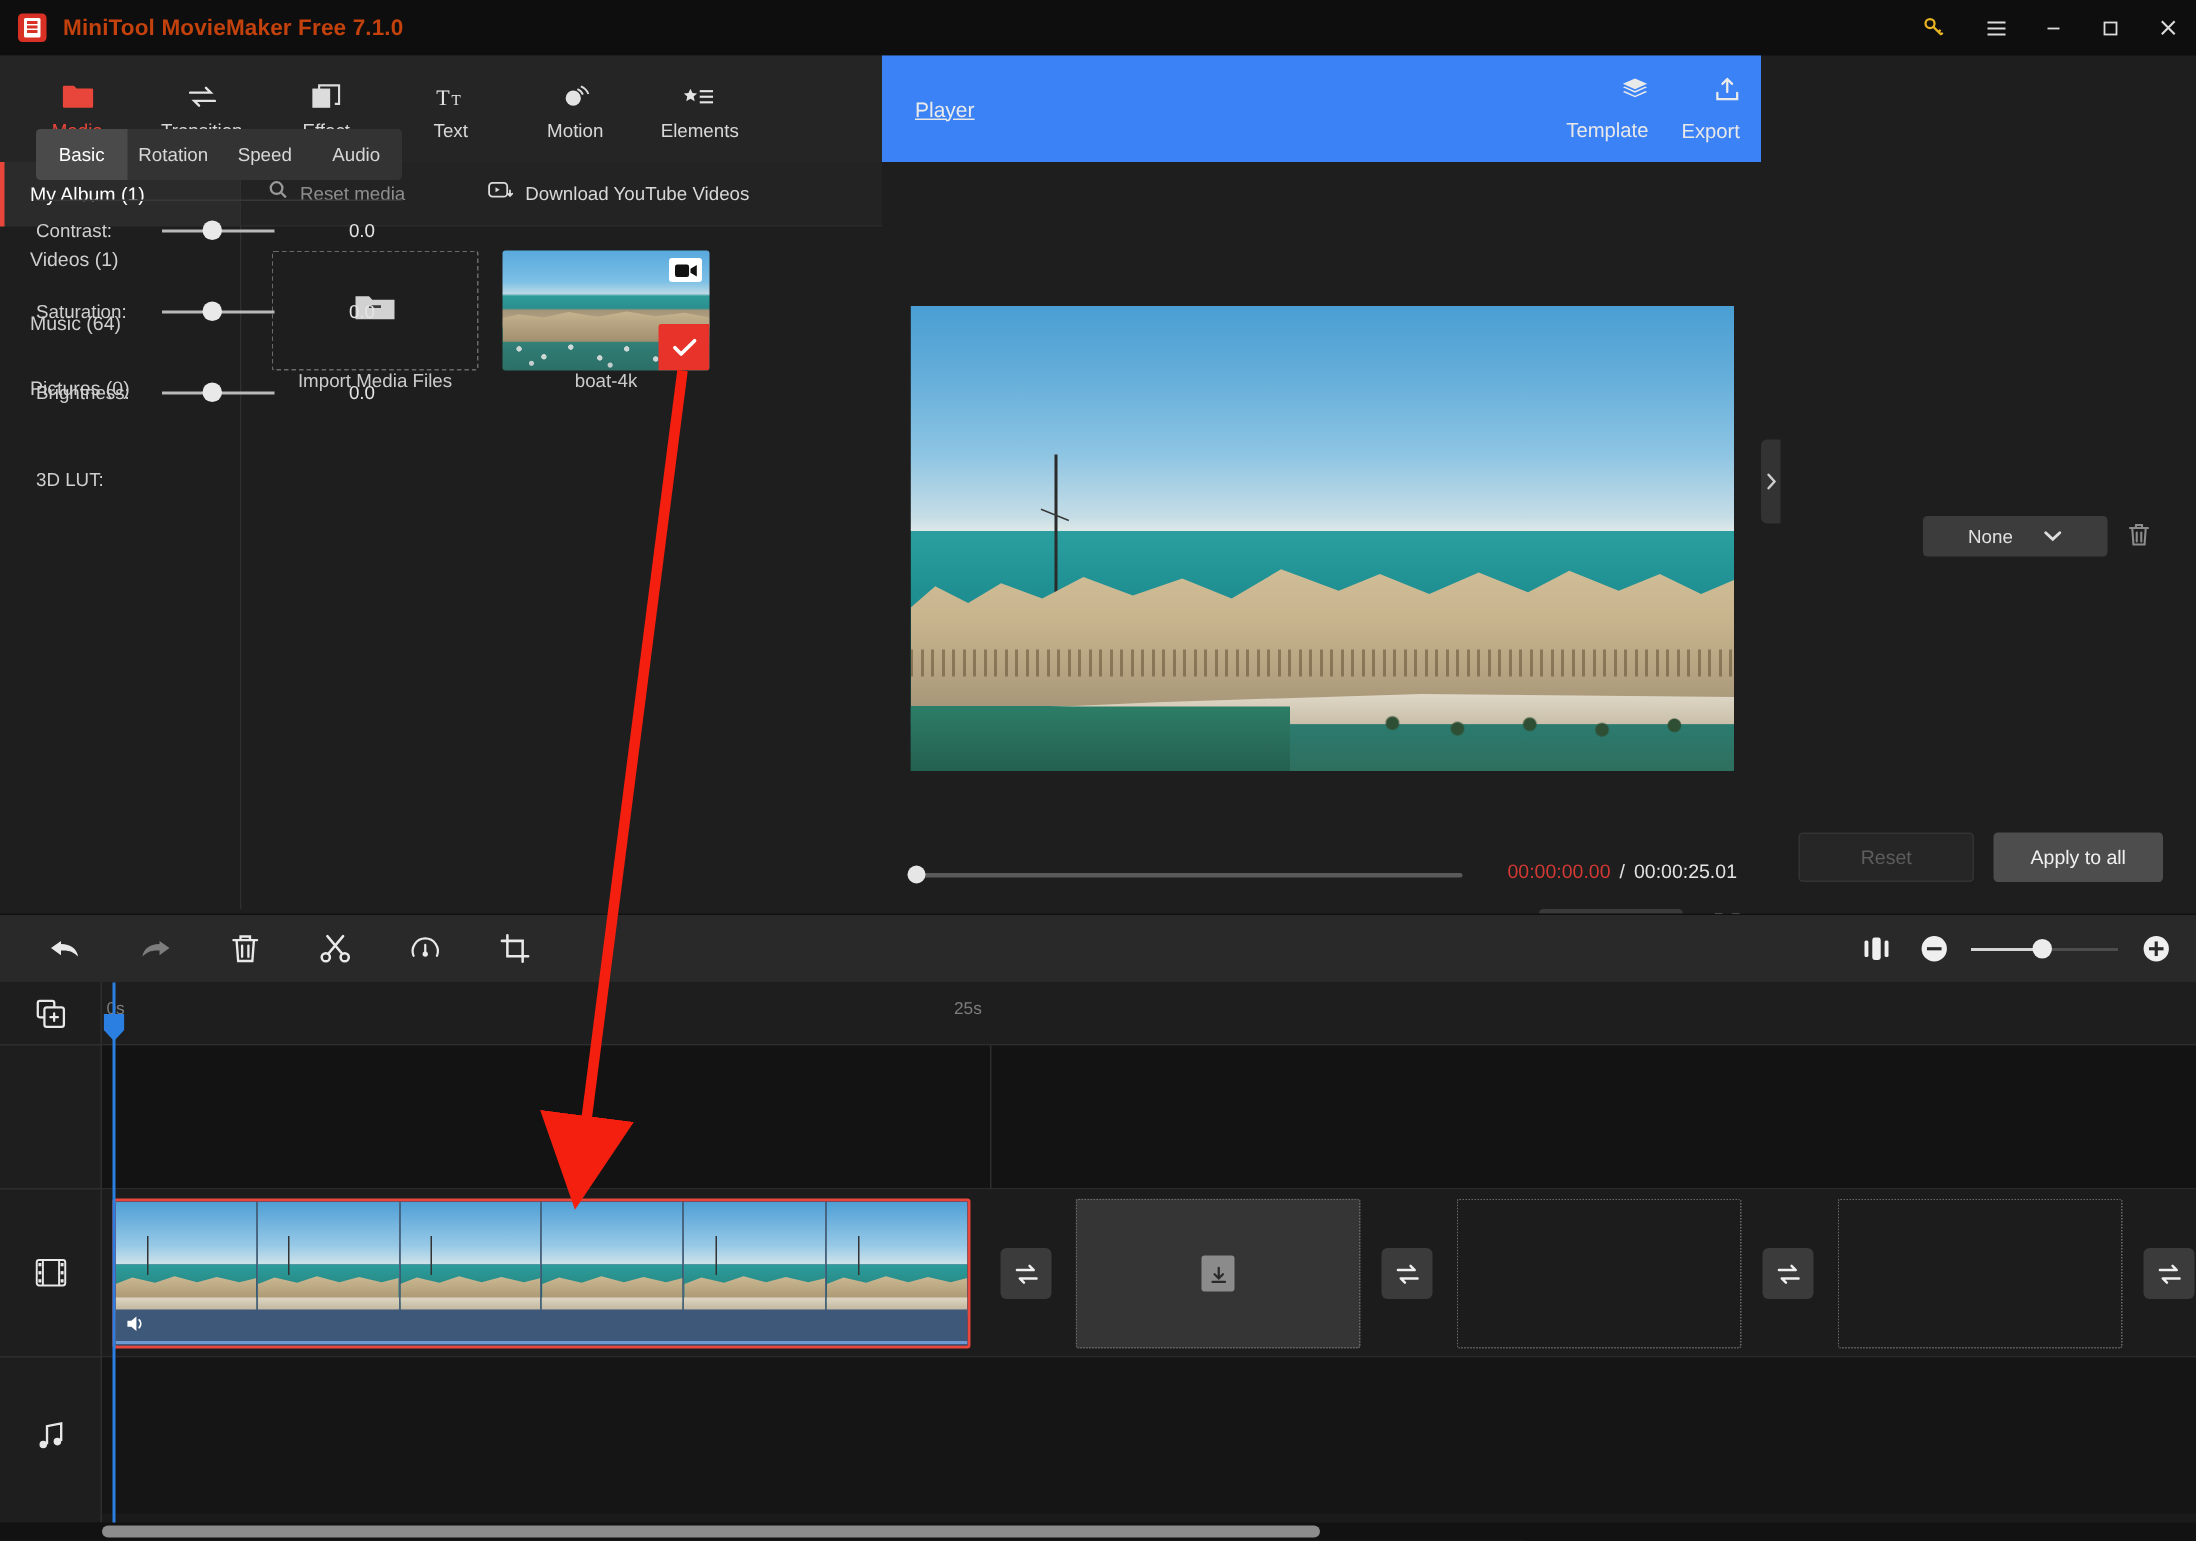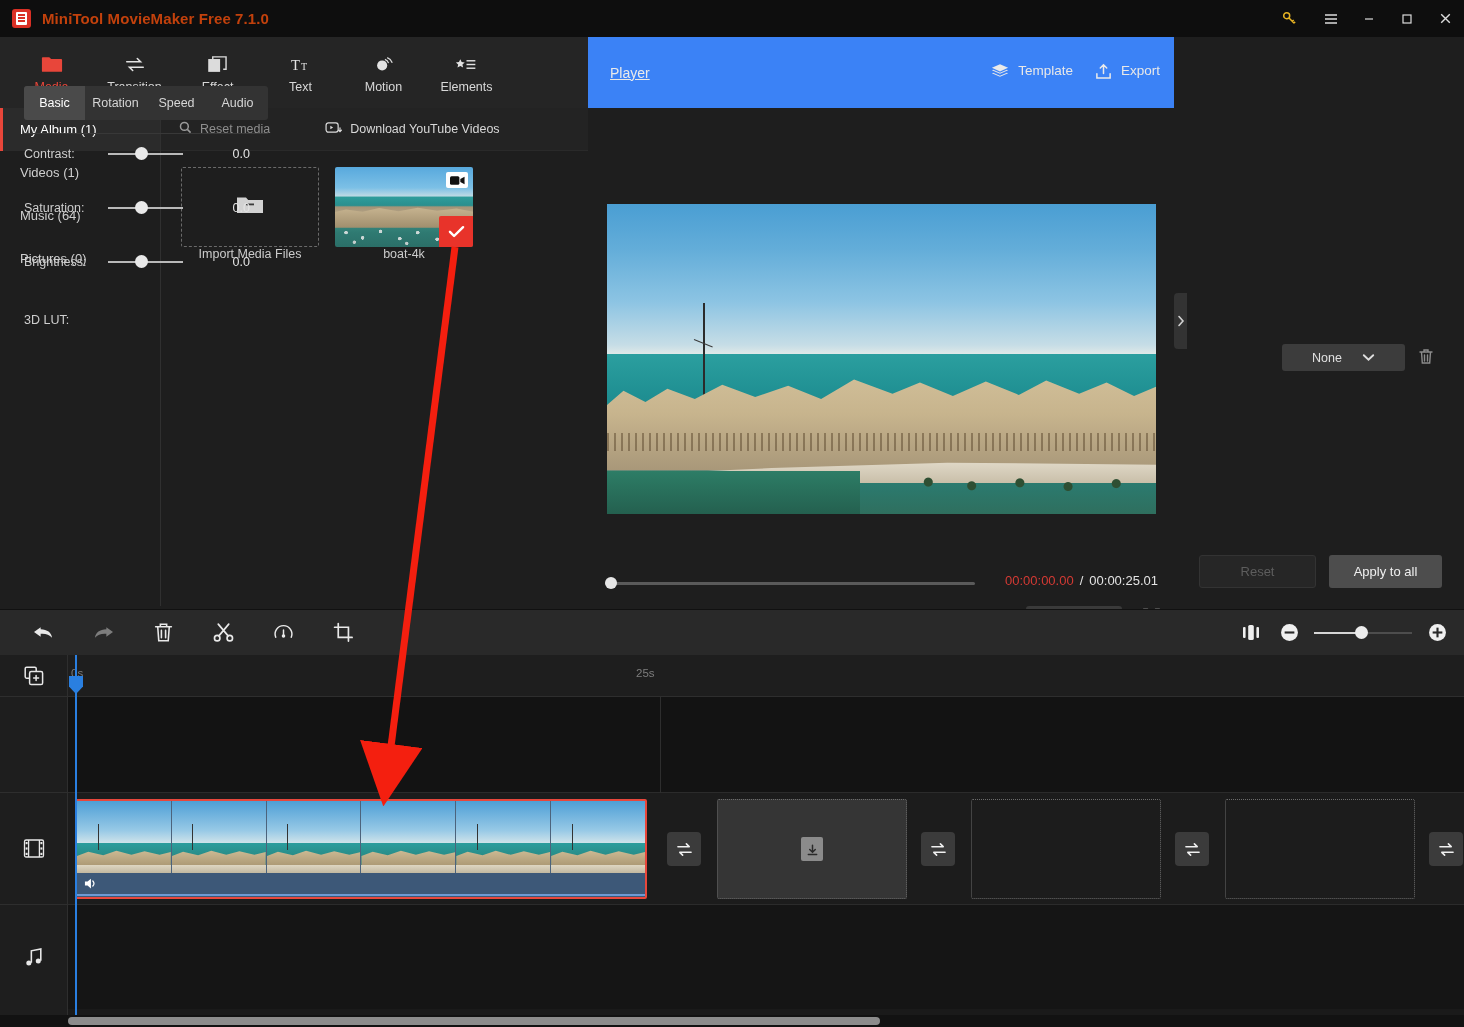--- a/index.html
+++ b/index.html
@@ -124,21 +124,21 @@
     color: #fff; font-size: 18px; border-top-left-radius: 2px;
   }
 
   
   .player { position: absolute; left: 588px; top: 37px; width: 586px; height: 569px; background: #1e1e1e; }
   .player-head {
     height: 71px; background: #3b82f6; display: flex; align-items: center; position: relative; text-decoration: underline;
   }
   .player-title { margin-left: 22px; font-size: 14px; color: #eaeaea; }
   .player-actions { position: absolute; right: 14px; display: flex; gap: 22px; }
-  .pl-act { display: flex; align-items: flex-start; gap: 9px; cursor: pointer; font-size: 13.5px; color: #e8e8e8; }
+  .pl-act { display: flex; align-items: flex-end; gap: 9px; cursor: pointer; font-size: 13.5px; color: #e8e8e8; flex-direction: column; }
   .stage { position: absolute; left: 0; top: 71px; width: 586px; height: 452px; background: #1e1e1e; }
   .video {
     position: absolute; left: 19px; top: 96px; width: 549px; height: 310px; overflow: hidden;
     background: #0a0a0a;
   }
   .sky { position: absolute; left: 0; top: 0; width: 100%; height: 48.5%;
          background: linear-gradient(to bottom, #4a9ed3 0%, #63add9 30%, #8cc4e3 65%, #c6dde6 94%, #dfe9e8 100%); }
   .sea { position: absolute; left: 0; top: 48.5%; width: 100%; height: 51.5%;
          background: linear-gradient(to bottom, #2b9f9f 0%, #1f8f92 26%, #1b8287 55%, #2b7b70 80%, #2f6f5e 100%); }
   .mast { position: absolute; left: 17.5%; top: 32%; width: 1.5px; height: 30%; background: #2b2b2b; }

